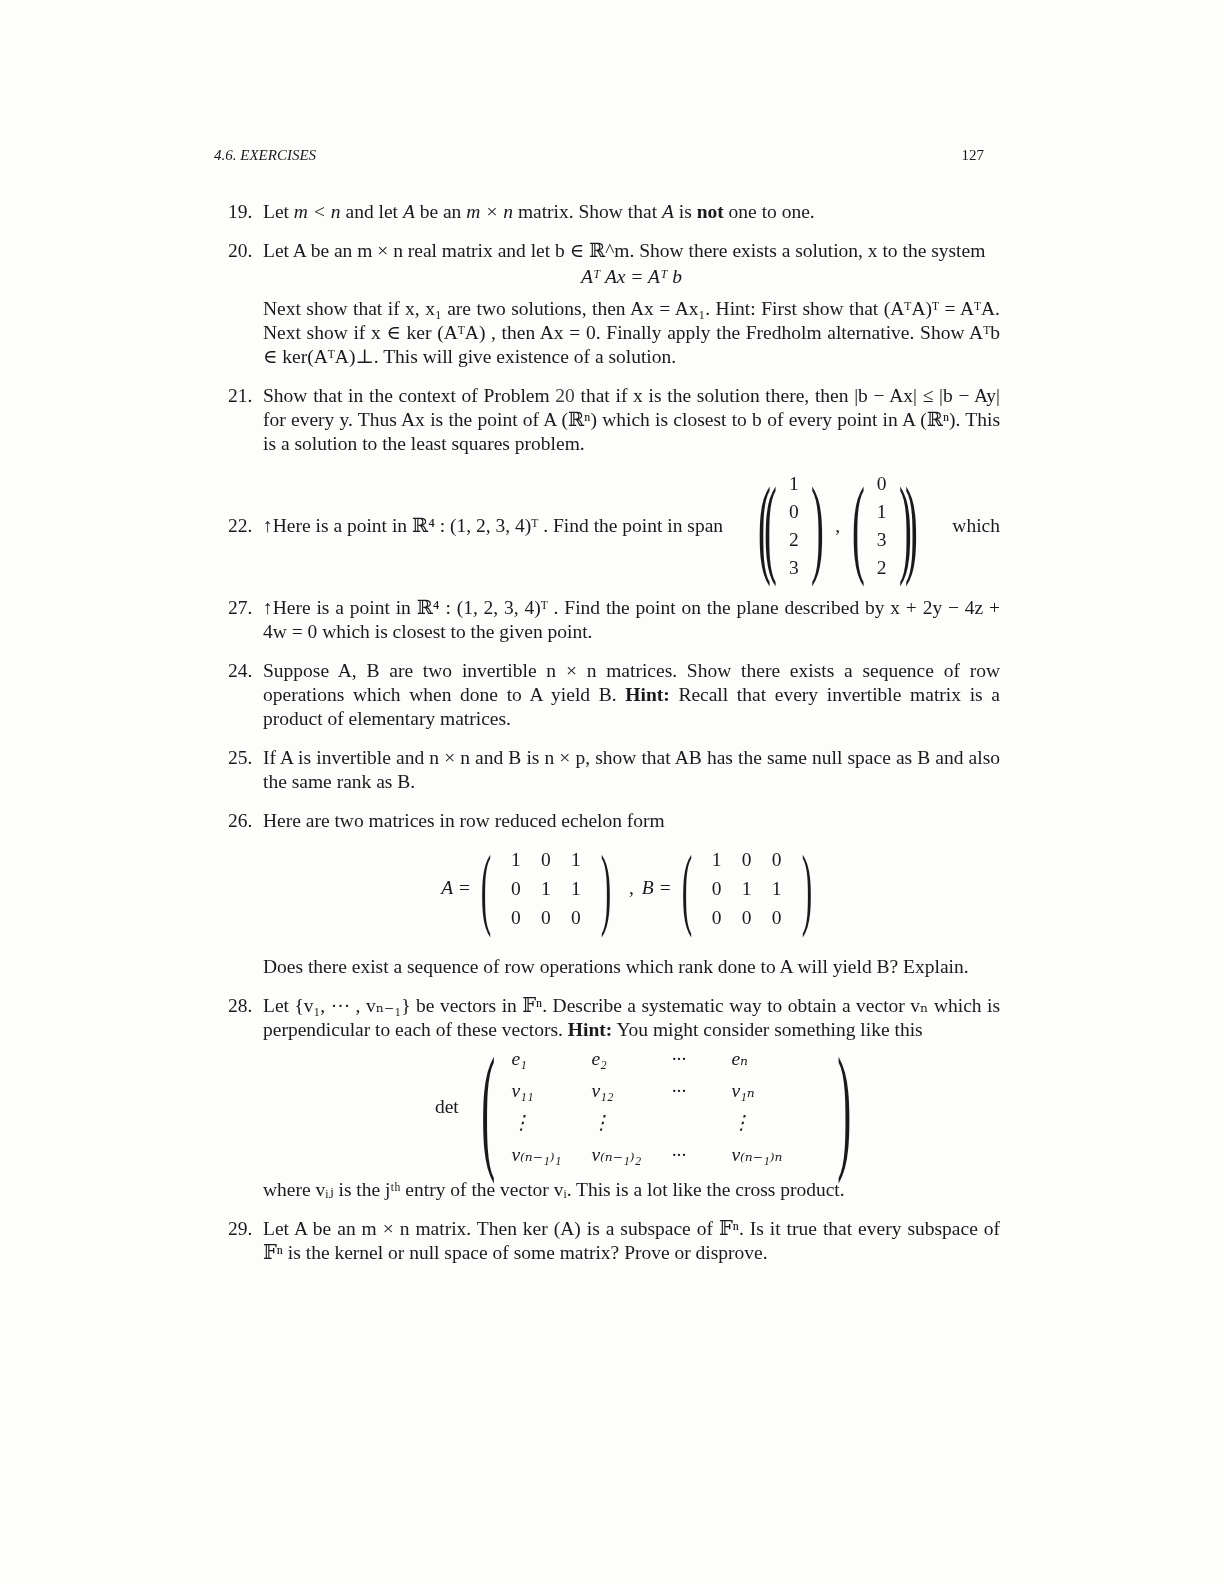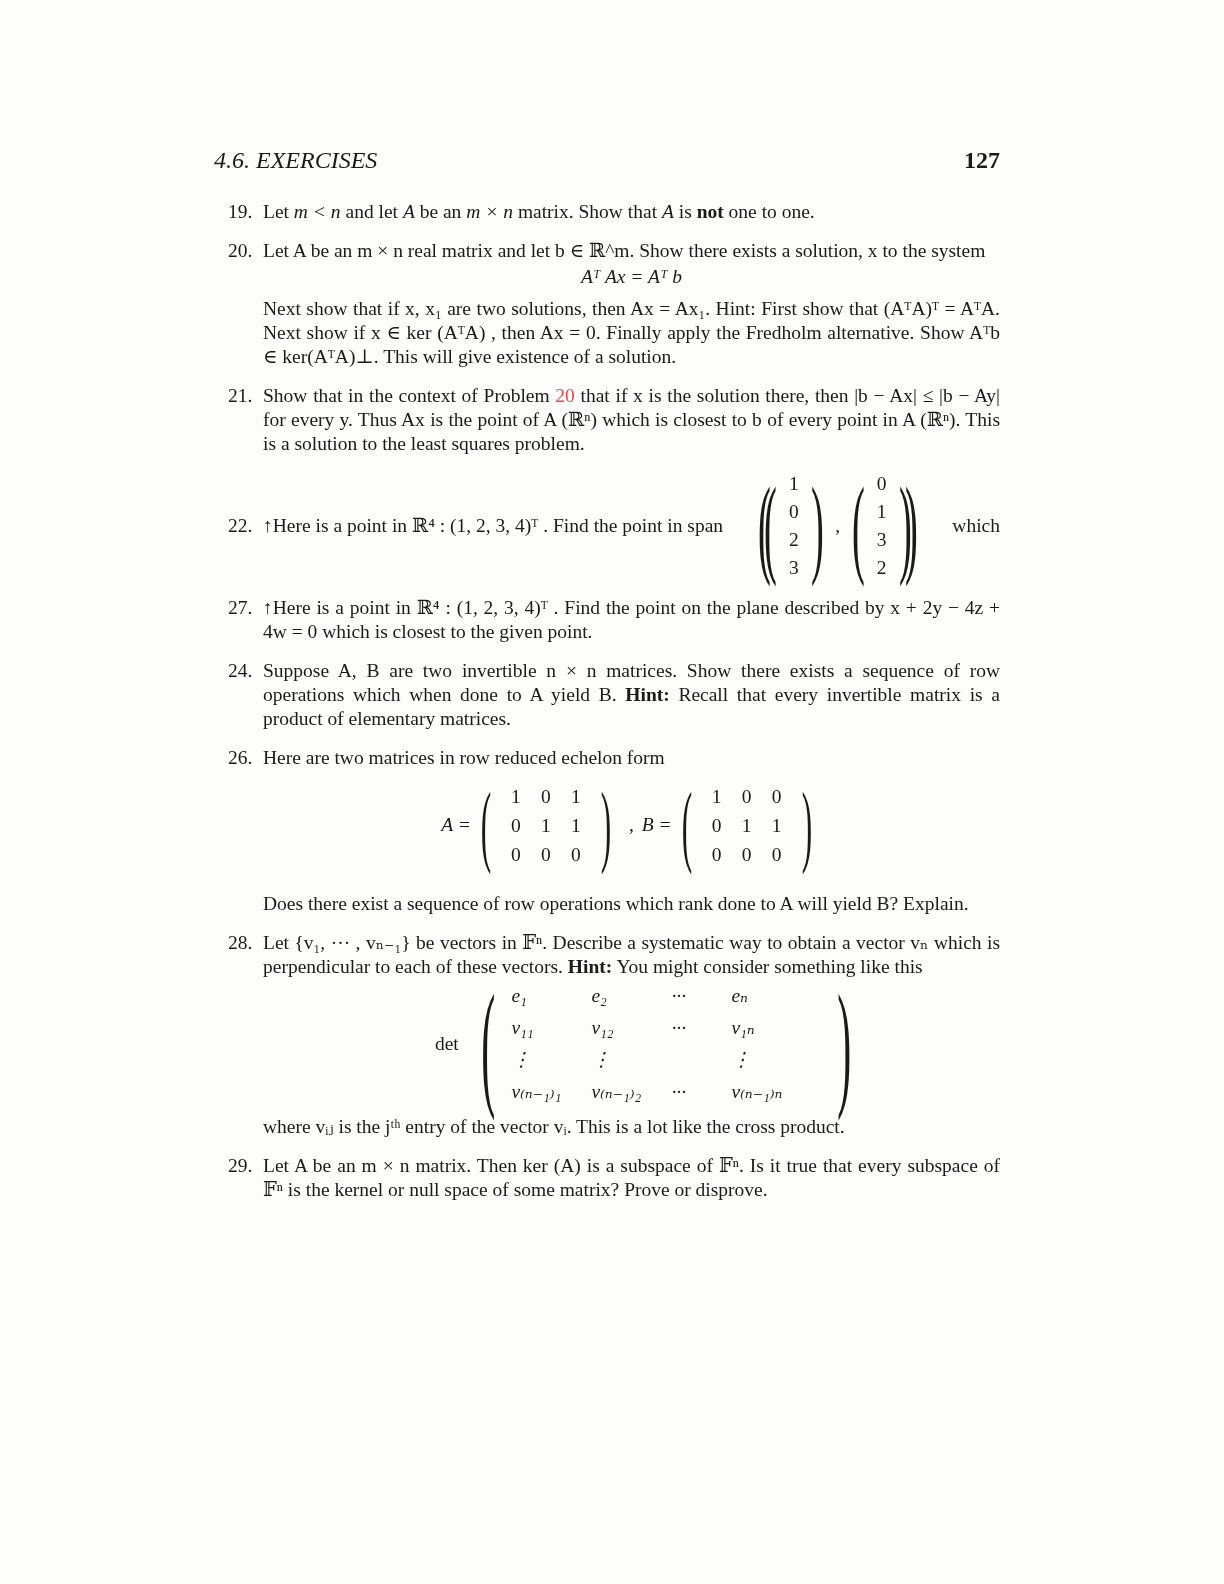--- a/index.html
+++ b/index.html
@@ -6,34 +6,34 @@
   body {
     width: 1224px; height: 1584px;
     background: #fdfdfb;
     font-family: "Liberation Serif", "DejaVu Serif", serif;
     color: #1a1a1a;
     position: relative;
     overflow: hidden;
   }
   .header {
     position: absolute; top: 147px; left: 214px; width: 786px;
-    font-size: 24px;
+    font-size: 15px;
   }
   .header .title { font-style: italic; }
-  .header .pnum { position: absolute; right: 0; top: 0; font-weight: bold; }
+  .header .pnum { position: absolute; right: 16px; top: 0; }
   .content {
     position: absolute; top: 200px; left: 228px; width: 772px;
     font-size: 19.5px; line-height: 24px;
   }
   .ex { position: relative; padding-left: 35px; margin-bottom: 15px; text-align: justify; }
   .ex .num { position: absolute; left: 0; top: 0; }
   .m { font-style: italic; }
   .bf { font-weight: bold; }
   .center { text-align: center; margin: 2px 0 8px 0; }
-  .link { color: #ef4444; margin-top: 24px; }
+  .link { color: #404040; margin-top: 24px; }
   .row22 { display: flex; align-items: center; justify-content: space-between; height: 110px; }
   .vec { display: inline-flex; align-items: center; }
   .paren { font-size: 110px; line-height: 100px; transform: scaleX(0.35); display: inline-block; font-weight: 100; }
   .col { display: inline-flex; flex-direction: column; align-items: center; line-height: 28px; }
   .mat-row { display: flex; justify-content: center; align-items: center; margin: 10px 0 22px 0; }
   .mat { display: inline-flex; align-items: center; }
   .mat .bigp { font-size: 90px; line-height: 90px; transform: scaleX(0.35); display:inline-block; }
   .grid3 { display: grid; grid-template-columns: repeat(3, 30px); text-align: center; line-height: 29px; }
   .det { display: flex; justify-content: center; align-items: center; margin: 0 0 6px 40px; }
   .det .bigp { font-size: 140px; line-height: 130px; transform: scaleX(0.3); display:inline-block; }
@@ -95,20 +95,24 @@
   <div class="ex">
     <span class="num">27.</span>
     <span>↑Here is a point in ℝ⁴ : (1, 2, 3, 4)ᵀ . Find the point on the plane described by x + 2y − 4z + 4w = 0 which is closest to the given point.</span>
   </div>
 
   <div class="ex">
     <span class="num">24.</span>
     <span>Suppose A, B are two invertible n × n matrices. Show there exists a sequence of row operations which when done to A yield B. </span><span class="bf">Hint:</span><span> Recall that every invertible matrix is a product of elementary matrices.</span>
   </div>
 
+  <div class="ex">
+    <span class="num">25.</span>
+    <span>If A is invertible and n × n and B is n × p, show that AB has the same null space as B and also the same rank as B.</span>
+  </div>
 
   <div class="ex">
     <span class="num">26.</span>
     <div>Here are two matrices in row reduced echelon form</div>
     <div class="mat-row">
       <span class="m">A =</span>
       <span class="mat">
         <span class="bigp">(</span>
         <span class="grid3" id="gridA">
             <span>1</span>

